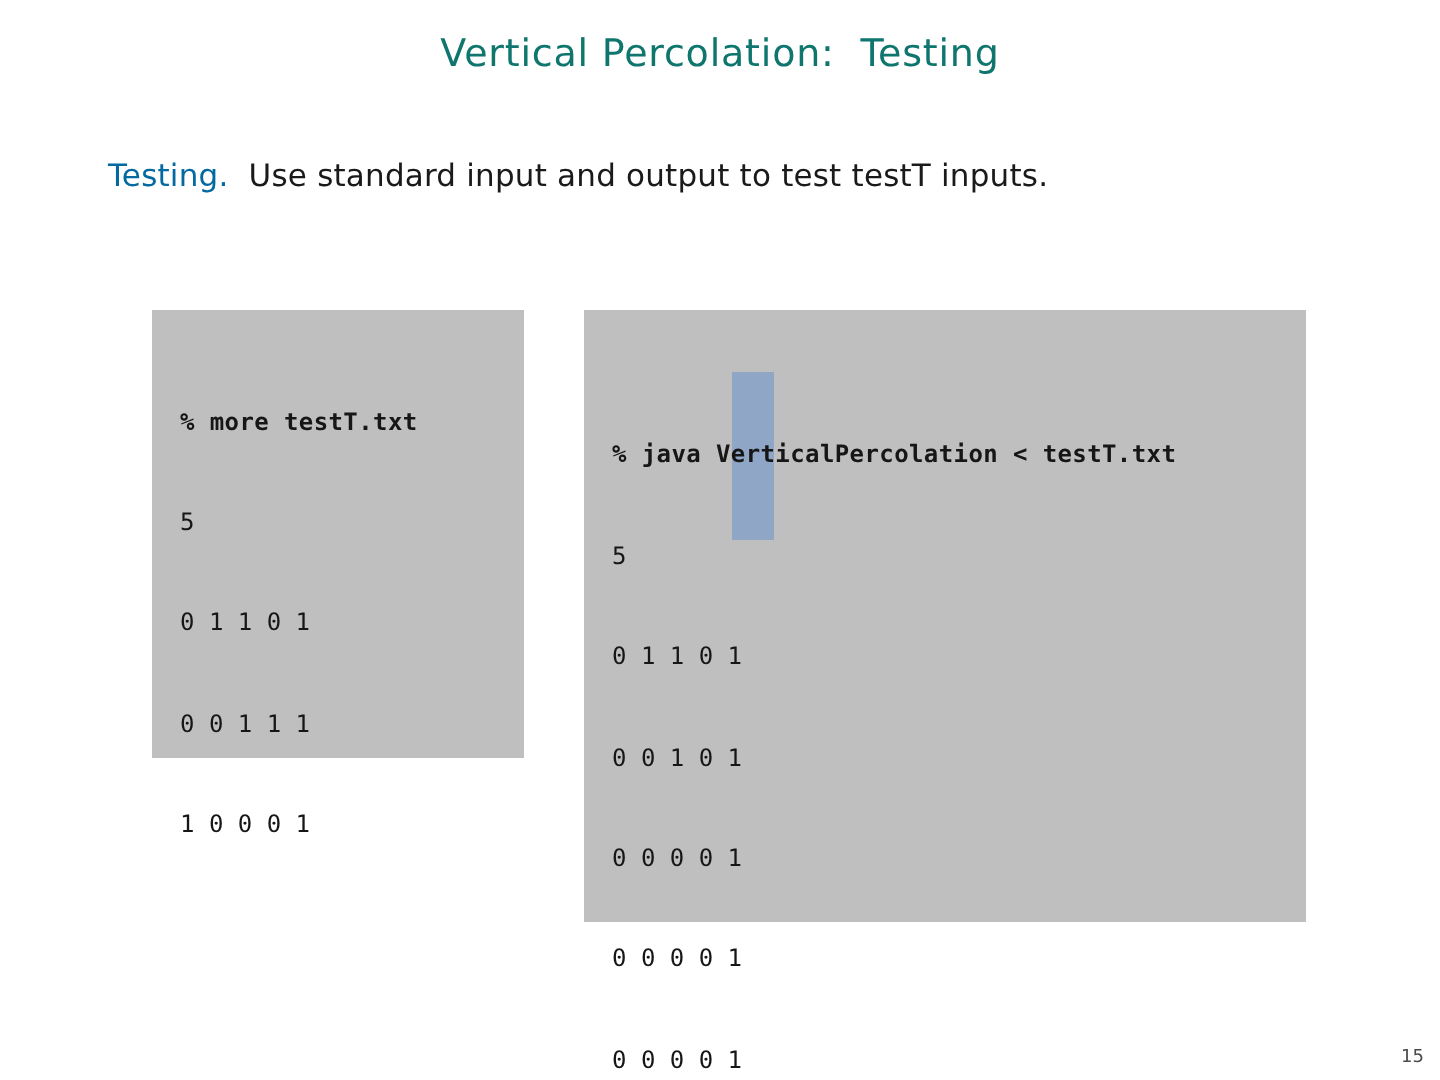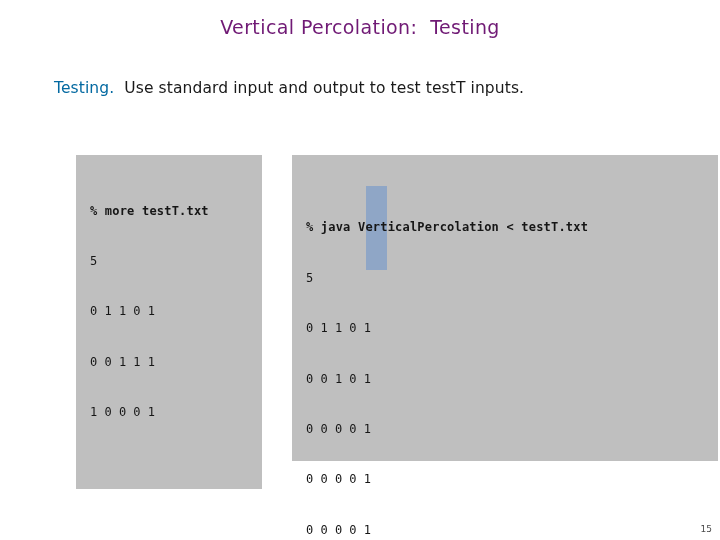--- a/index.html
+++ b/index.html
@@ -18,21 +18,21 @@
   
   #slide-title {
     position: absolute;
     top: 16px;
     left: 0;
     width: 720px;
     text-align: center;
     font-family: "DejaVu Sans", sans-serif;
     font-size: 19px;
     letter-spacing: 0.4px;
-    color: #701a75;
+    color: #0f766e;
     white-space: pre;
   }
 
   
   #subtitle-line {
     position: absolute;
     top: 79px;
     left: 54px;
     font-family: "DejaVu Sans", sans-serif;
     font-size: 15.5px;
@@ -48,26 +48,26 @@
   .panel {
     position: absolute;
     background: #bfbfbf;
     box-sizing: border-box;
     padding: 14px 0 0 0;
   }
   #panel-left {
     left: 76px;
     top: 155px;
     width: 186px;
-    height: 334px;
+    height: 224px;
   }
   #panel-right {
     left: 292px;
     top: 155px;
-    width: 426px;
+    width: 361px;
     height: 306px;
   }
 
   .term-block {
     font-family: "DejaVu Sans Mono", monospace;
     font-size: 12px;
     line-height: 16.8px;
     color: #161616;
     white-space: pre;
     position: relative;

